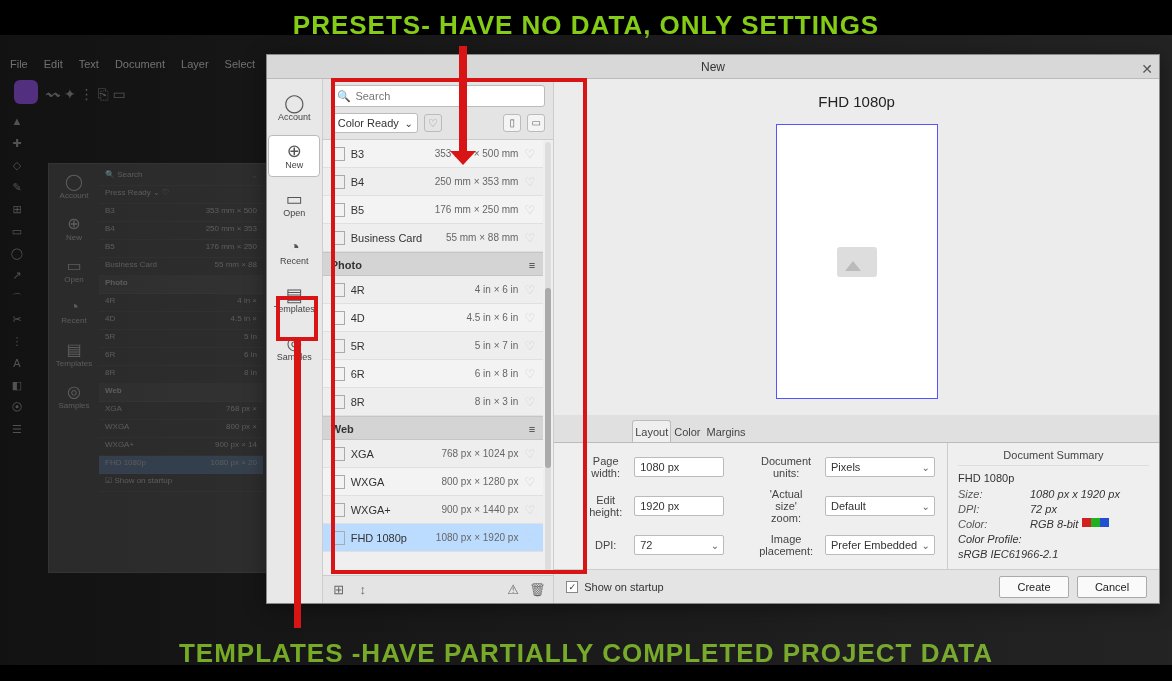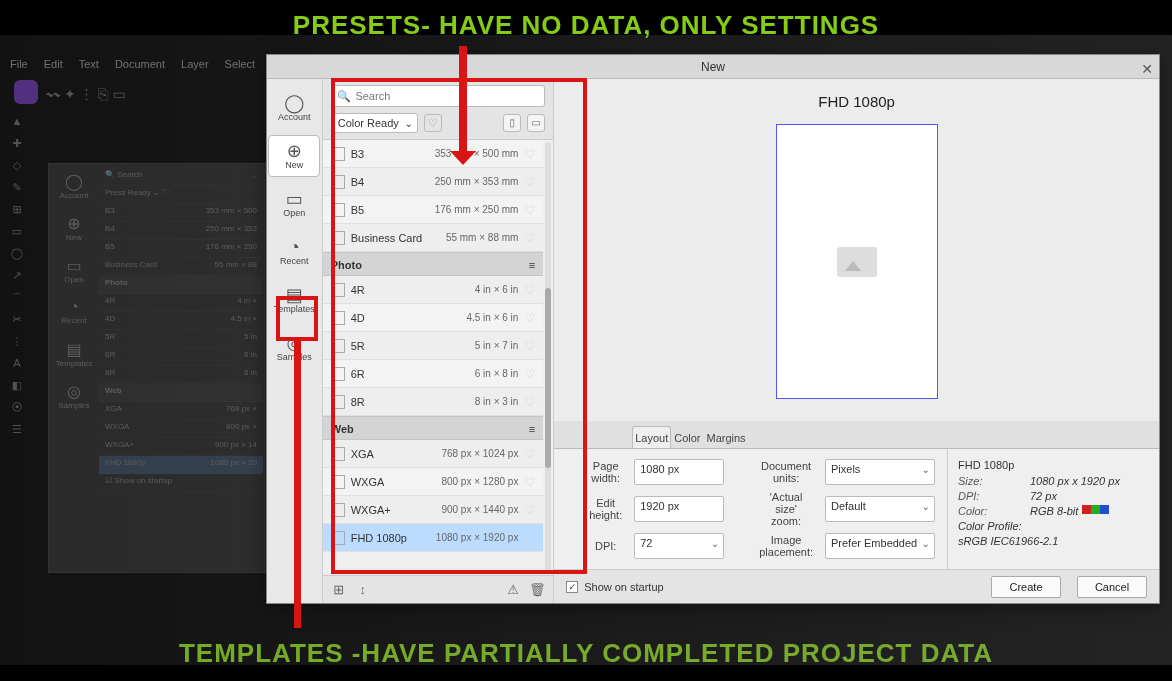--- a/index.html
+++ b/index.html
@@ -78,32 +78,32 @@
 .pagebox .img-ic::after{content:""; position:absolute; left:8px; bottom:6px; width:0;height:0;border-left:8px solid transparent;border-right:8px solid transparent;border-bottom:10px solid #bbb;}
 
 .tabs-row{height:28px;display:flex;align-items:flex-end;border-bottom:1px solid #bbb;background:#e0e0e0;}
 .tabgap{width:78px;}
 .tab{padding:5px 2px 4px;font-size:11px;color:#444;border:1px solid transparent;border-bottom:none;}
 .tab.active{background:#efefef;border-color:#bbb;border-radius:3px 3px 0 0;}
 
 .form-area{display:flex;background:#efefef;min-height:98px;}
 .form-left{flex:1;padding:10px 12px;display:grid;grid-template-columns:auto 90px auto 110px;gap:6px 12px;align-items:center;font-size:11px;color:#333;}
 .form-left label{text-align:center;color:#444;margin-left:23px;}
-.inp{height:26px;background:#fff;border:1px solid #bbb;border-radius:2px;padding:0 5px;font-size:11px;line-height:18px;position:relative;}
+.inp{height:20px;background:#fff;border:1px solid #bbb;border-radius:2px;padding:0 5px;font-size:11px;line-height:18px;position:relative;}
 .sel::after{content:"⌄";position:absolute;right:4px;top:1px;font-size:10px;color:#666;}
 .doc-summary{width:212px;border-left:1px solid #ccc;padding:6px 10px;font-size:11px;color:#333;}
 .doc-summary h4{font-size:11px;font-weight:400;text-align:center;color:#444;margin-bottom:6px;border-bottom:1px solid #ddd;padding-bottom:4px;}
 .ds-row{display:flex;margin:3px 0;font-style:italic;}
 .ds-row .k{width:72px;color:#555;}
 .colorchips{display:inline-flex;gap:0;margin-left:4px;}
 .chip{width:9px;height:9px;display:inline-block;}
 
 .dlg-footer{height:34px;border-top:1px solid #ccc;background:#e4e4e4;display:flex;align-items:center;padding:0 12px;}
 .chk{width:12px;height:12px;border:1px solid #888;background:#fff;margin-right:6px;display:inline-flex;align-items:center;justify-content:center;font-size:9px;color:#333;}
-.dlg-footer .btn{height:22px;min-width:70px;background:#fafafa;border:1px solid #aaa;border-radius:2px;font-size:11px;color:#222;margin-left:16px;}
+.dlg-footer .btn{height:22px;min-width:70px;background:#fafafa;border:1px solid #aaa;border-radius:2px;font-size:11px;color:#222;margin-left:8px;}
 </style>
 </head>
 <body>
 
 <div class="anno-top">PRESETS- HAVE NO DATA, ONLY SETTINGS</div>
 <div class="anno-bottom">TEMPLATES -HAVE PARTIALLY COMPLETED PROJECT DATA</div>
 <div class="arrow-down"></div>
 <div class="arrow-up"></div>
 <div class="redbox-presets"></div>
 <div class="redbox-templates"></div>
@@ -387,20 +387,21 @@
           <div class="inp">1920 px</div>
           <label>'Actual size' zoom:</label>
           <div class="inp sel">Default</div>
 
           <label>DPI:</label>
           <div class="inp sel">72</div>
           <label>Image placement:</label>
           <div class="inp sel">Prefer Embedded</div>
         </div>
         <div class="doc-summary">
+          <h4>Document Summary</h4>
           <div style="margin:4px 0;">FHD 1080p</div>
           <div class="ds-row">
               <span class="k">Size:</span>
               <span>1080 px  x  1920 px</span>
             </div>
           <div class="ds-row">
               <span class="k">DPI:</span>
               <span>72 px</span>
             </div>
           <div class="ds-row">

